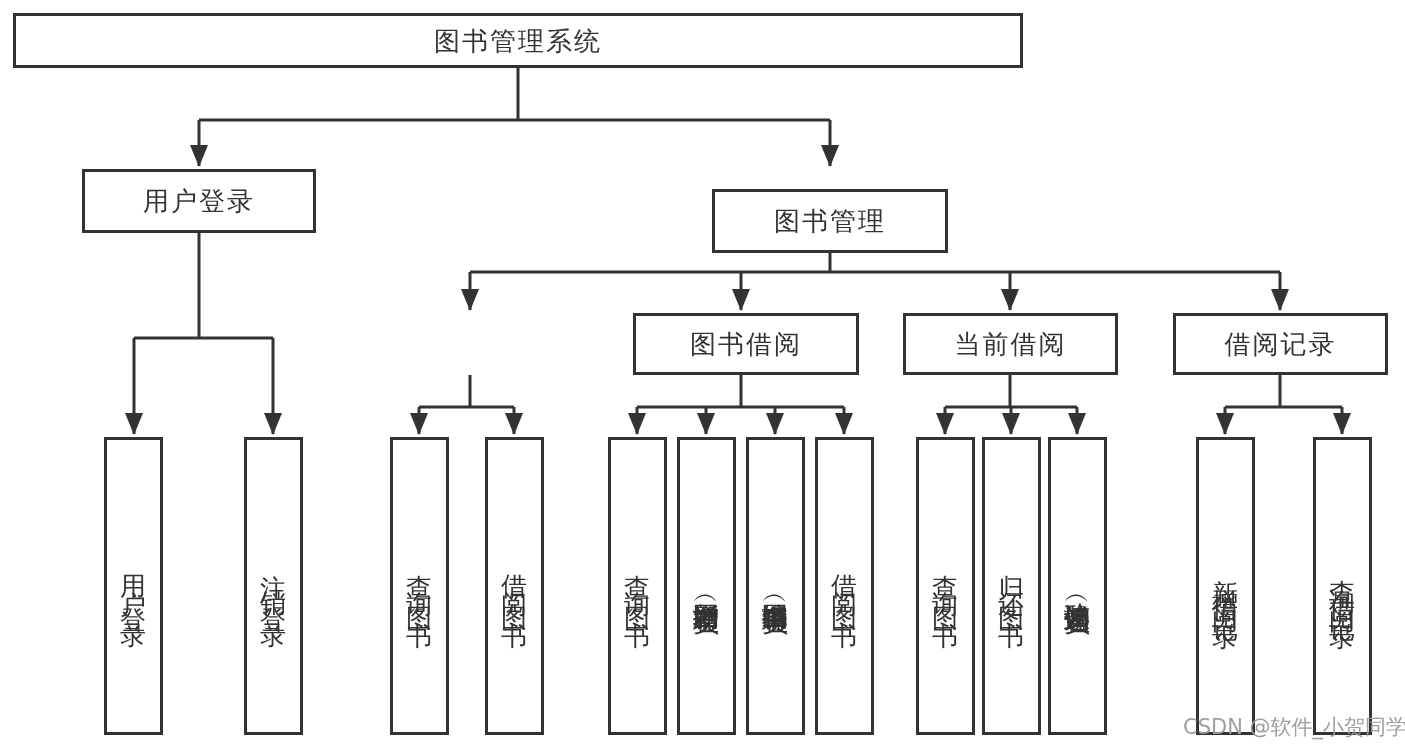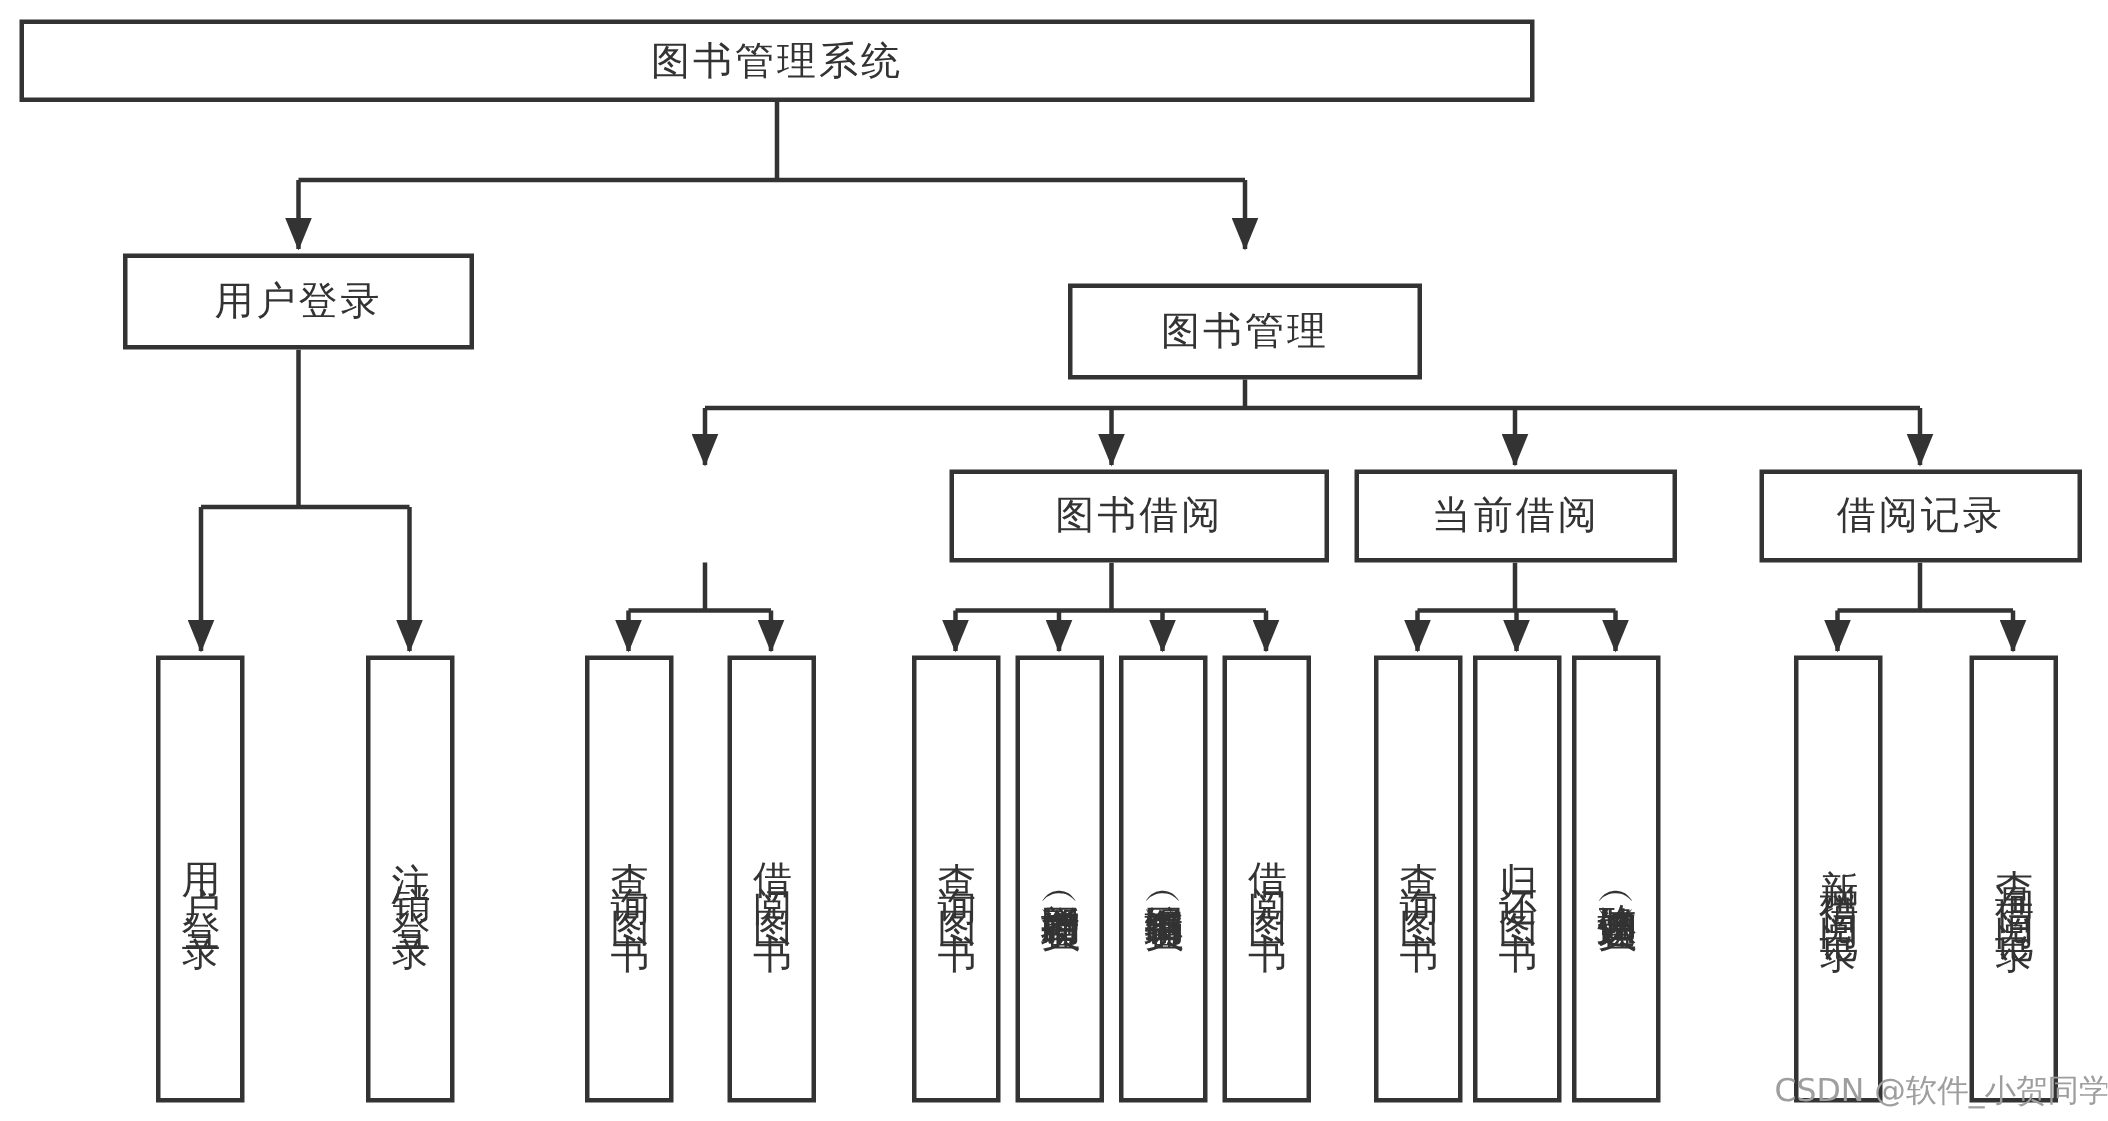--- a/index.html
+++ b/index.html
@@ -111,21 +111,21 @@
     <span>图书管理系统</span>
   </div>
 
   <div class="hbox" style="left:82px; top:169px; width:234px; height:64px;">
     <span>用户登录</span>
   </div>
   <div class="hbox" style="left:712px; top:169px; width:236px; height:64px;margin-top:20px;">
     <span>图书管理</span>
   </div>
 
-  <div class="hbox" style="left:633px; top:313px; width:253px; height:62px;">
+  <div class="hbox" style="left:633px; top:313px; width:226px; height:62px;">
     <span>图书借阅</span>
   </div>
   <div class="hbox" style="left:903px; top:313px; width:215px; height:62px;">
     <span>当前借阅</span>
   </div>
   <div class="hbox" style="left:1173px; top:313px; width:215px; height:62px;">
     <span>借阅记录</span>
   </div>
 
   <div class="vbox" style="left:104px; top:437px; width:59px; height:298px;">

